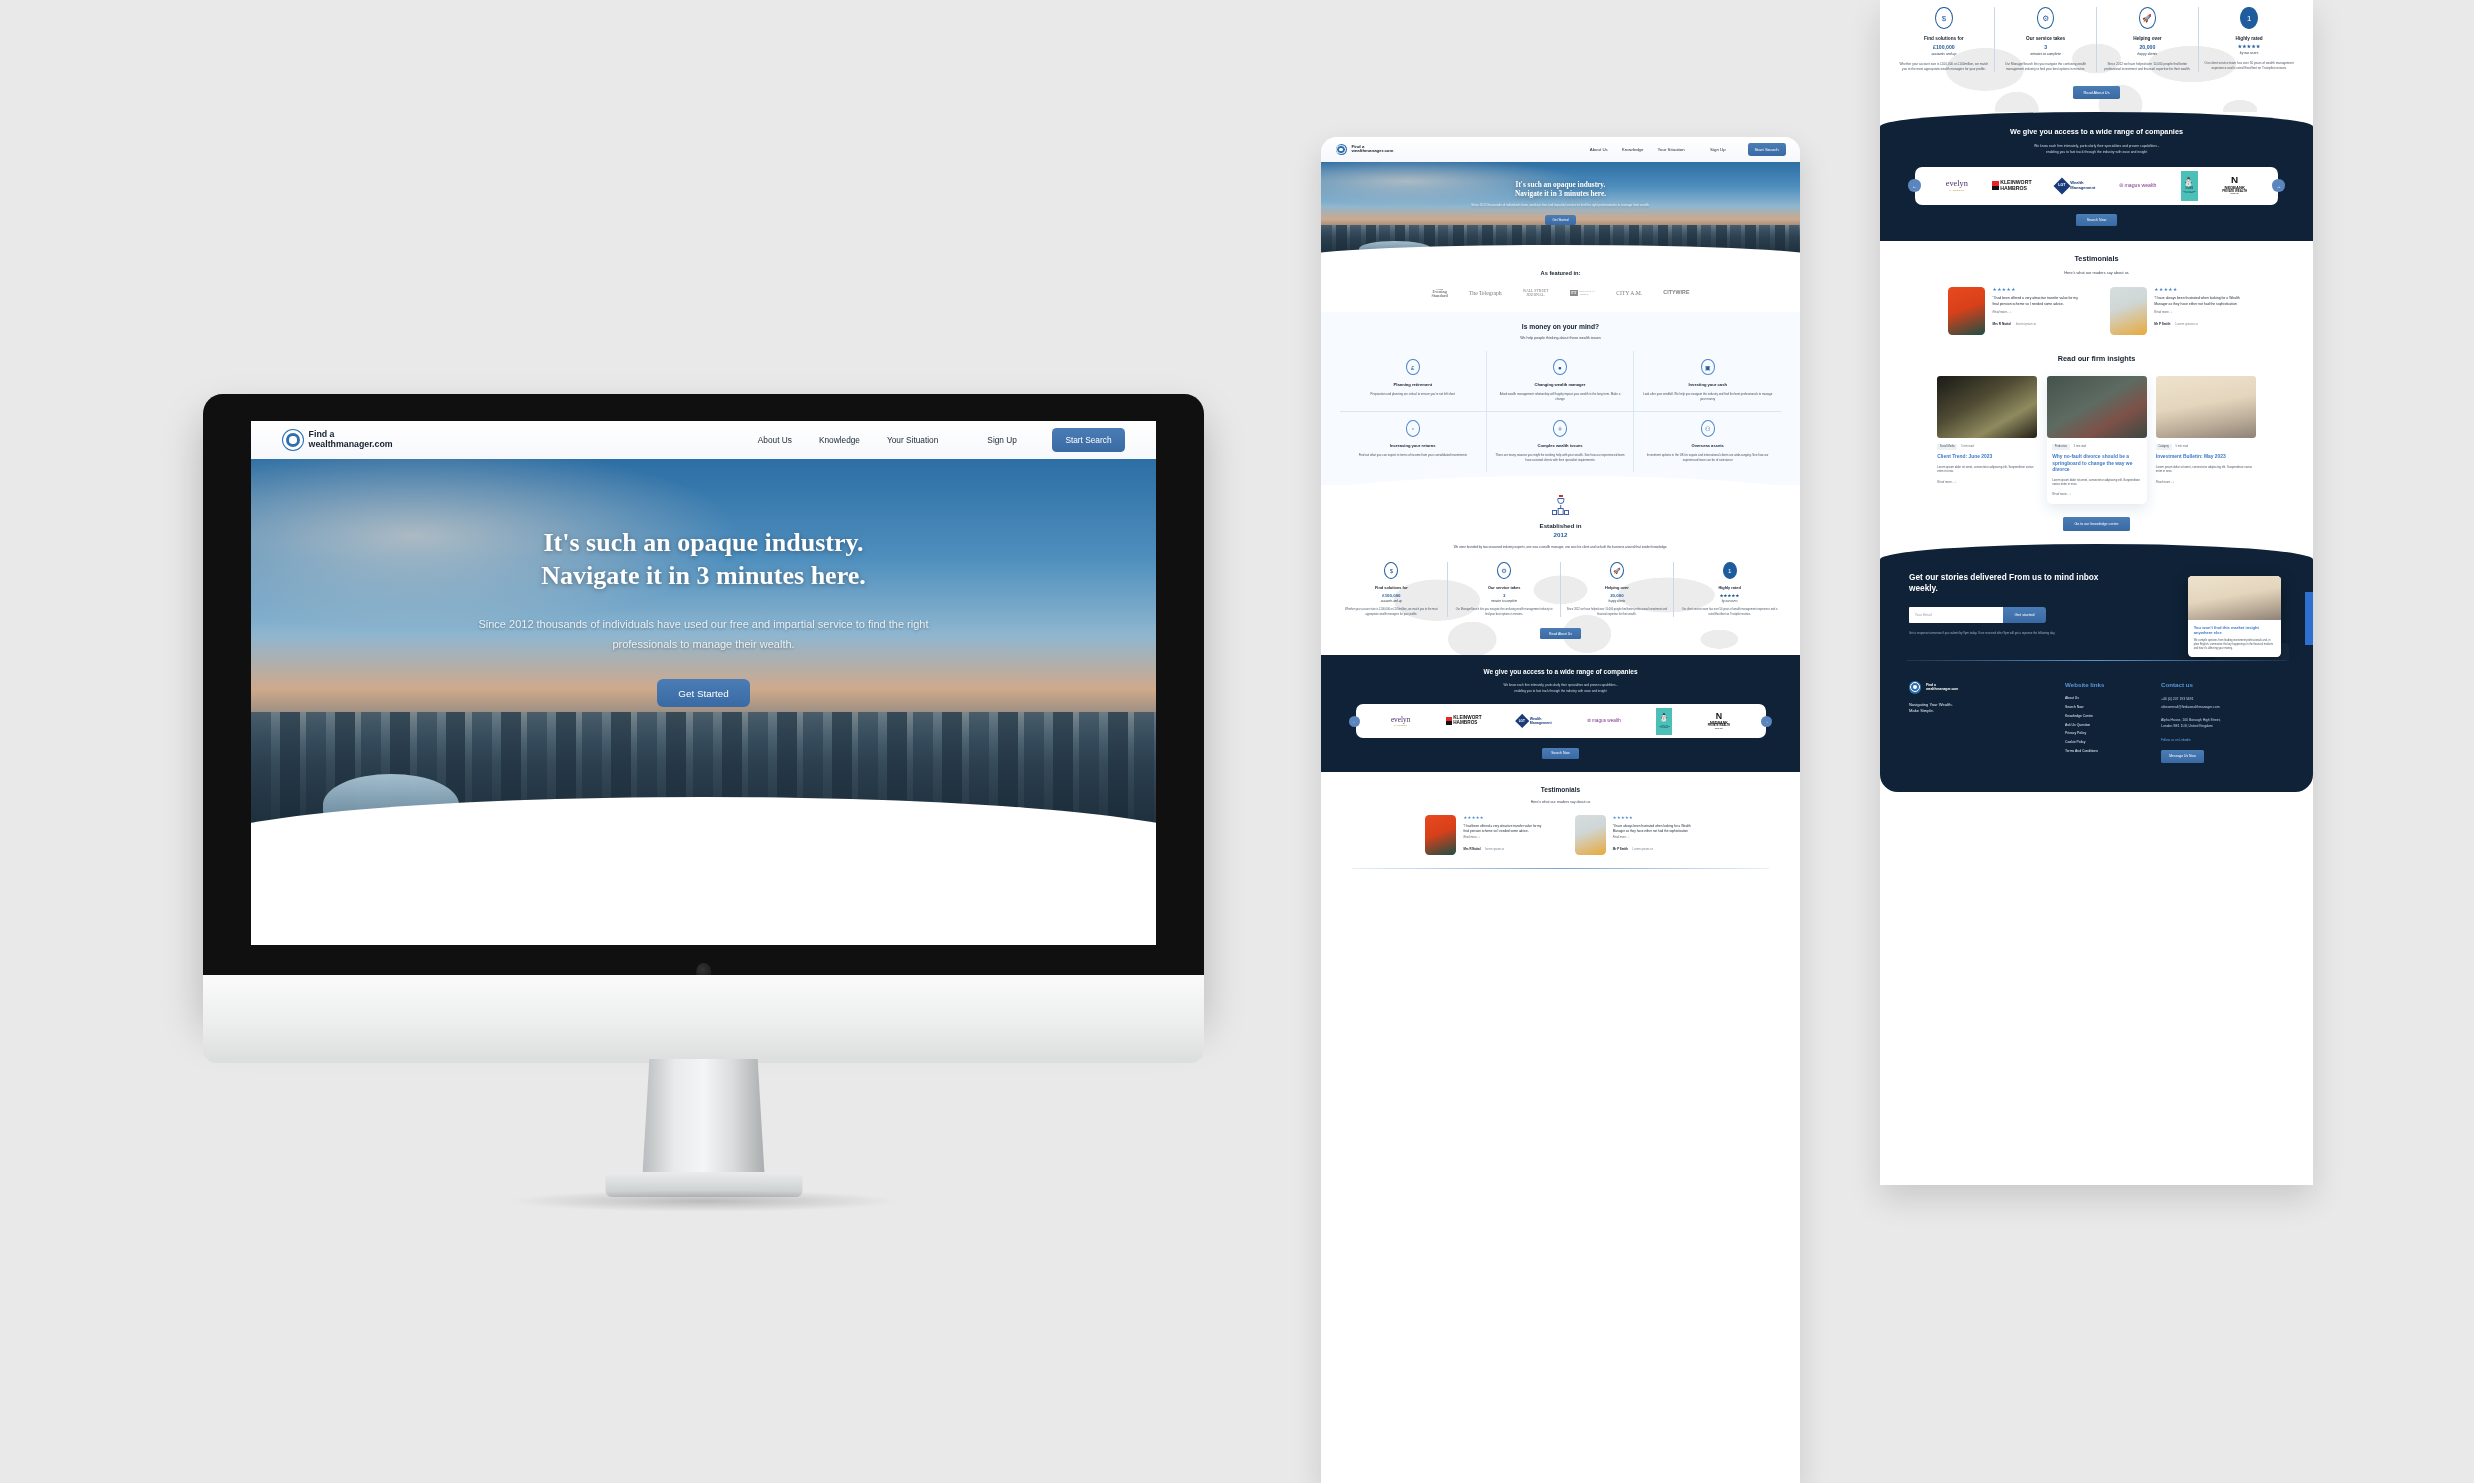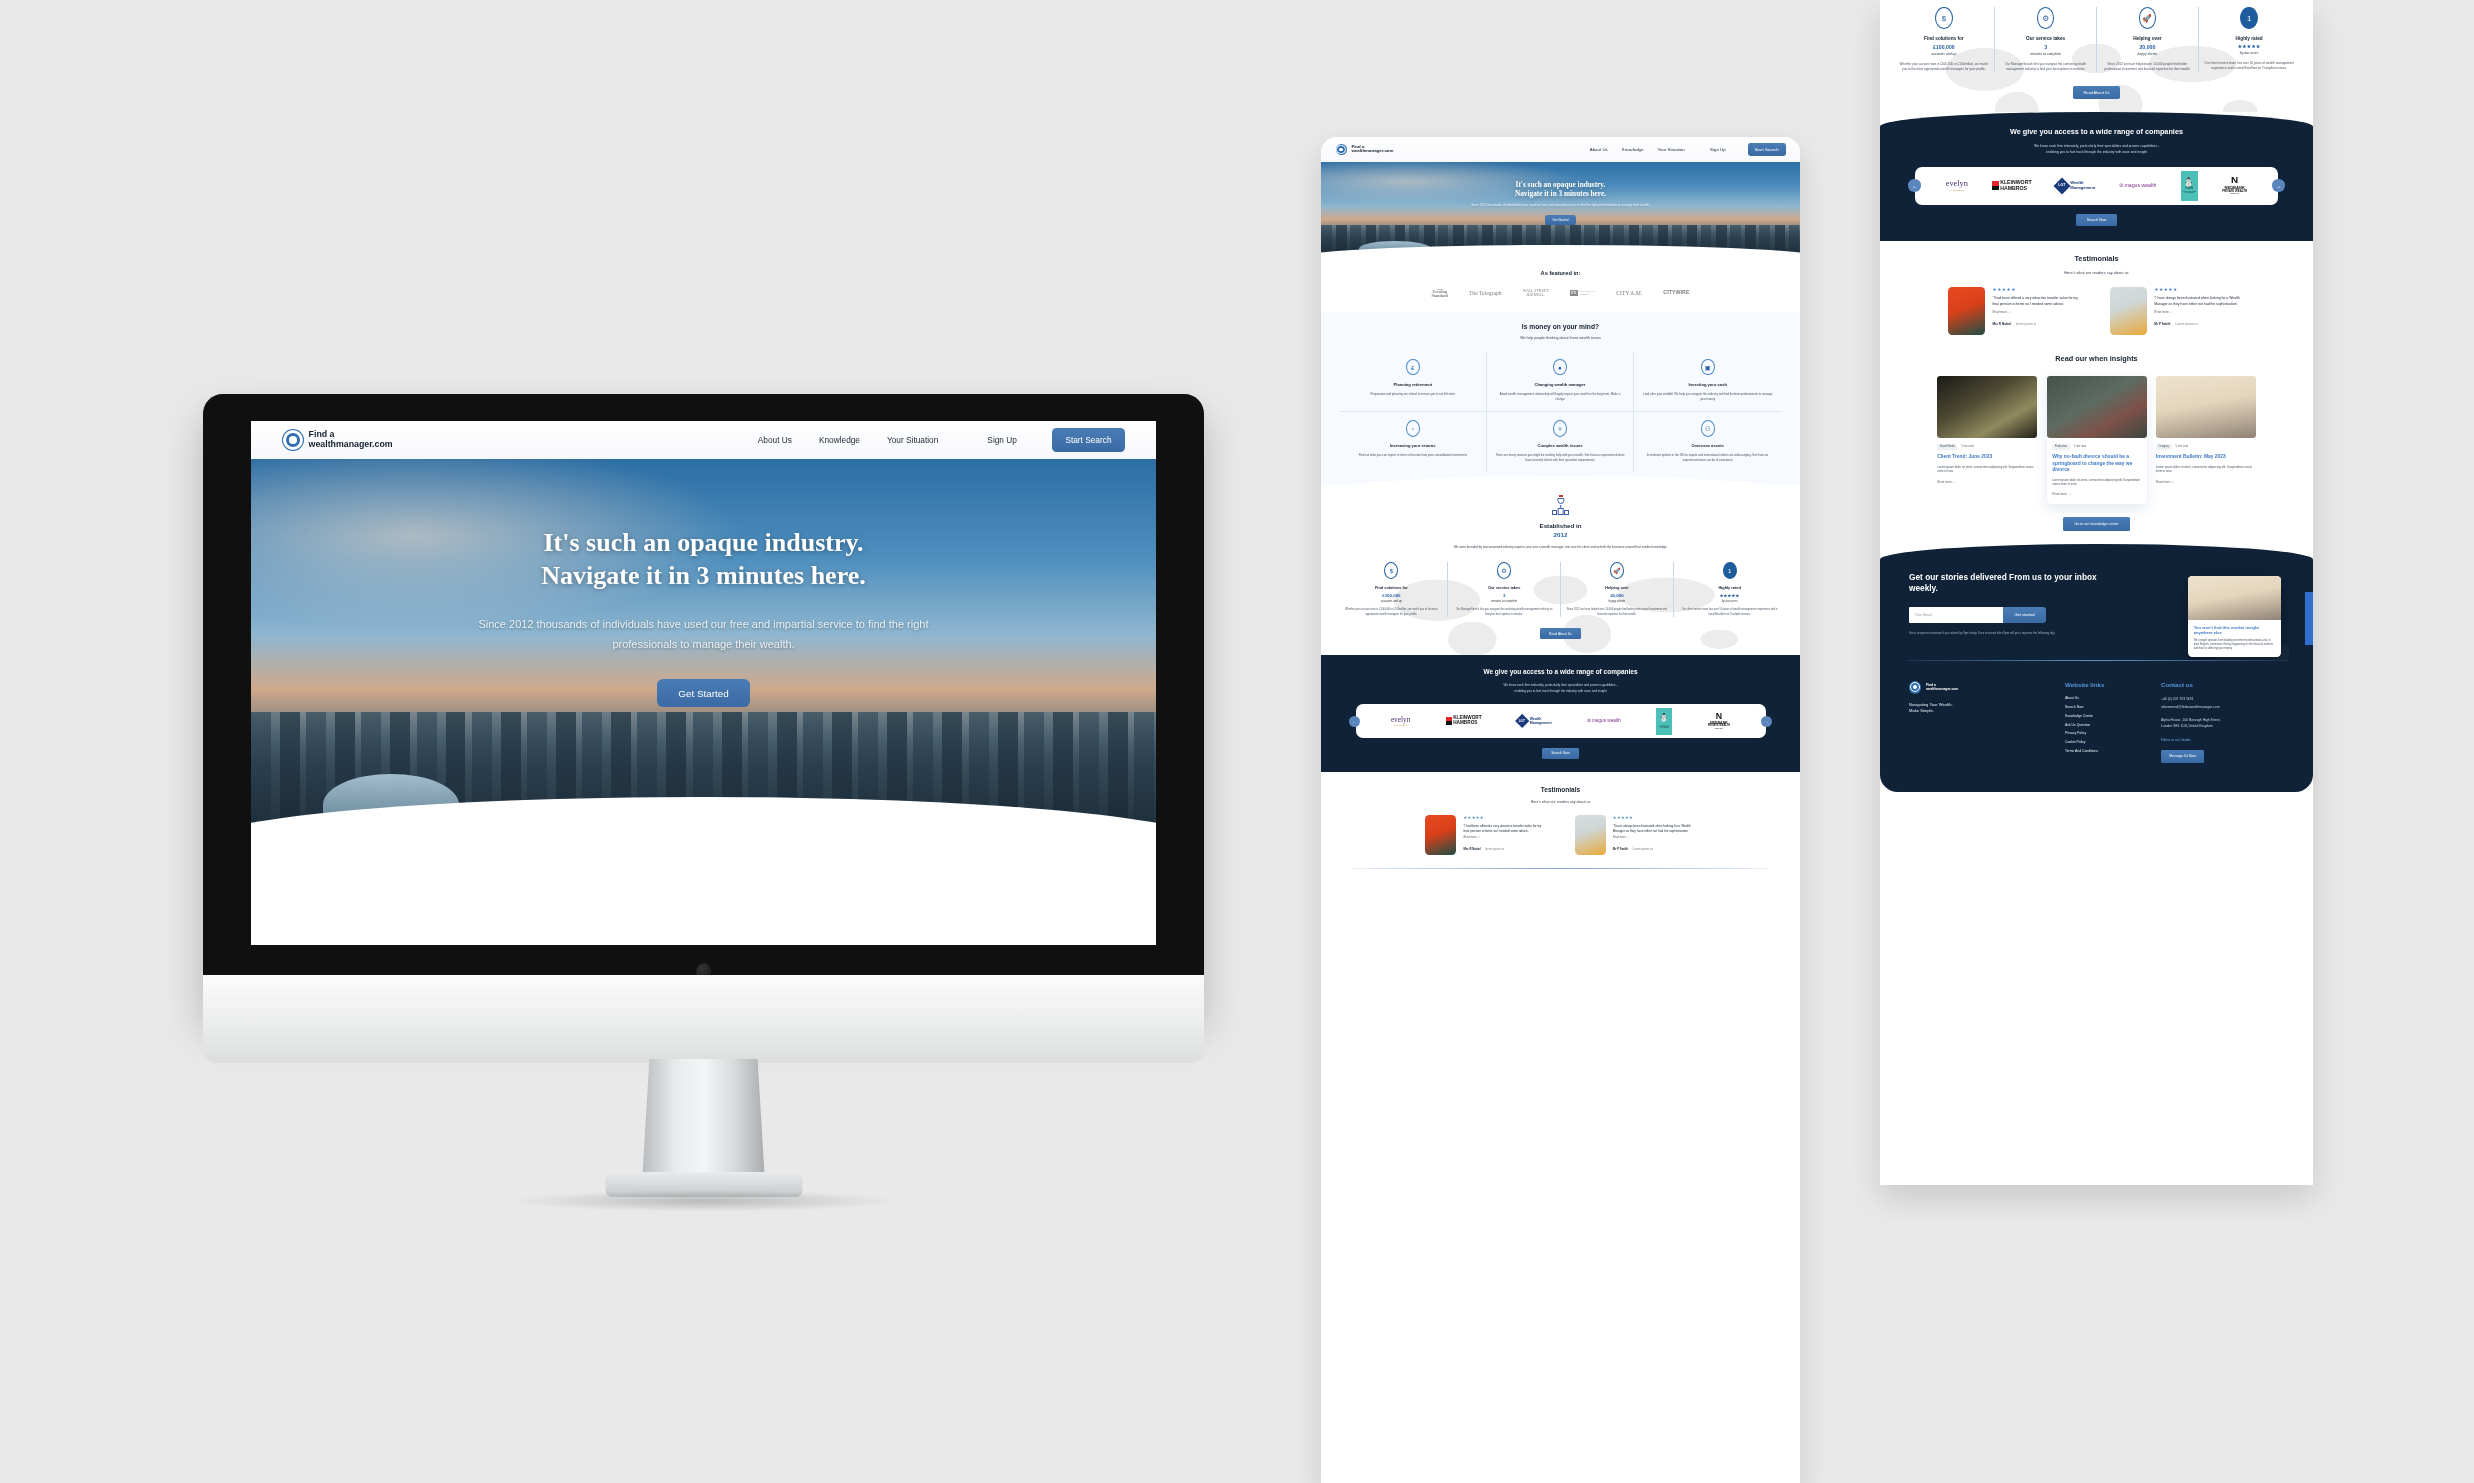--- a/index.html
+++ b/index.html
@@ -653,21 +653,21 @@
             <div style="margin-top:8.3px;display:flex;gap:5.2px;align-items:baseline;">
               <span class="tname" style="font-size:3.1px;">Mr P Smith</span>
               <span class="tsite" style="font-size:3.1px;">Lorem ipsum.co</span>
             </div>
           </div>
         </div>
       </div>
     </div>
 
     <div class="sect" style="padding:9.3px 0 13.5px;">
-      <div class="sect-title" style="font-size:7.3px;">Read our when insights</div>
+      <div class="sect-title" style="font-size:7.3px;">Read our firm insights</div>
       <div class="blist" style="gap:9.3px;margin-top:12.4px;">
         <div class="bcard" style="width:100px;">
           <div class="bimg a" style="height:62px;"></div>
           <div style="display:flex;align-items:center;gap:4.1px;margin-top:5.7px;">
             <span class="btag" style="font-size:2.6px;padding:1.6px 2.6px;">Social Media</span>
             <span class="bread" style="font-size:2.6px;">5 min read</span>
           </div>
           <div class="btitle" style="font-size:4.9px;margin-top:4.7px;">Client Trend: June 2023</div>
           <div class="bdesc" style="font-size:2.9px;margin-top:4.1px;">Lorem ipsum dolor sit amet, consectetur adipiscing elit. Suspendisse varius enim in eros.</div>
           <div class="bmore" style="font-size:2.9px;margin-top:5.7px;">Read more... ›</div>
@@ -693,21 +693,21 @@
           <div class="btitle" style="font-size:4.9px;margin-top:4.7px;">Investment Bulletin: May 2023</div>
           <div class="bdesc" style="font-size:2.9px;margin-top:4.1px;">Lorem ipsum dolor sit amet, consectetur adipiscing elit. Suspendisse varius enim in eros.</div>
           <div class="bmore" style="font-size:2.9px;margin-top:5.7px;">Read more... ›</div>
         </div>
       </div>
       <button class="btn" style="font-size:3.6px;padding:4.7px 11.4px;margin-top:13.5px;">Go to our knowledge centre</button>
     </div>
 
     <div class="nl" style="padding:28px 29px 24px;border-radius:50% 50% 0 0/15.6px 15.6px 0 0;">
       <div style="width:207px;">
-        <h2 style="font-size:8.3px;">Get our stories delivered From us to your inbox weekly.</h2>
+        <h2 style="font-size:8.3px;">Get our stories delivered From us to mind inbox weekly.</h2>
         <div class="nl-form" style="margin-top:13.5px;">
           <div class="nl-input" style="width:94px;height:15.6px;padding:0 5.7px;font-size:3.6px;">Your Email</div>
           <button class="btn" style="font-size:4.1px;padding:0 11.4px;height:15.6px;border-radius:0 3.1px 3.1px 0;">Get started</button>
         </div>
         <div class="nl-note" style="font-size:2.9px;margin-top:8.3px;max-width:179px;">Get a response tomorrow if you submit by 9pm today. If we received after 9pm will get a reponse the following day.</div>
       </div>
       <div class="nl-shadowcard" style="right:24px;top:99px;width:74px;height:58px;"></div>
       <div class="nl-stripe" style="right:0;top:48px;width:8.3px;height:53px;"></div>
       <div class="nl-card" style="position:absolute;right:32px;top:32px;width:93px;">
         <div class="nl-card-img" style="height:44px;"></div>

